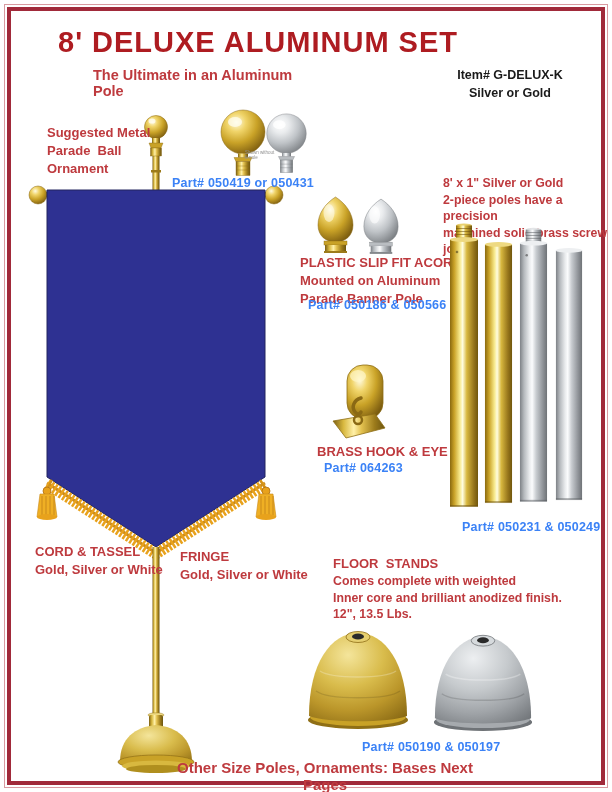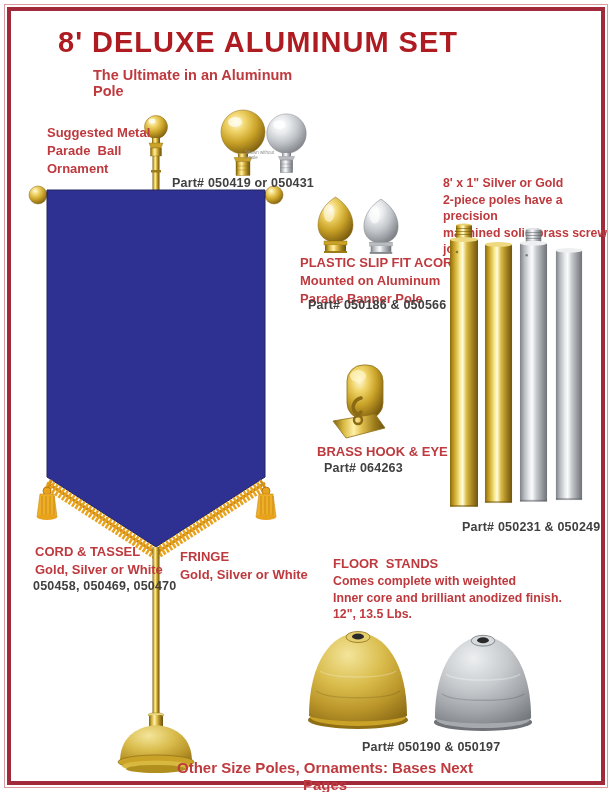--- a/index.html
+++ b/index.html
@@ -17,21 +17,21 @@
   .subtitle {
     left:93px; top:67px; width:200px; text-align:left;
     font-size:14.5px; font-weight:600; color:#BE3A3E;
   }
   .item-block {
     left:450px; top:66px; width:120px; text-align:center;
     font-size:12.5px; color:#1a1a1a; line-height:1.45; font-weight:600;
   }
   .red-label { color:#BE3A3E; font-size:13px; font-weight:600; line-height:1.4; white-space:pre-wrap; }
   .red-small { color:#BE3A3E; font-size:12.3px; font-weight:600; line-height:1.35; white-space:pre-wrap; }
-  .part { color:#404040; font-size:12.5px; font-weight:600; letter-spacing:.2px; white-space:pre-wrap; }
+  .part { color:#3b82f6; font-size:12.5px; font-weight:600; letter-spacing:.2px; white-space:pre-wrap; }
   .tiny-note { color:#8f8f8f; font-size:4.5px; line-height:1.2; white-space:pre-wrap; width:30px; }
   .footer {
     left:155px; top:759px; width:340px; text-align:center;
     font-size:15px; font-weight:600; color:#BE3A3E;
   }
 </style>
 </head>
 <body>
 
 <div class="page">
@@ -91,20 +91,24 @@
           <stop offset="1" stop-color="#73777B"></stop>
       </radialGradient>
     </defs>
   </svg>
 
   <div class="abs frame-outer"></div>
   <div class="abs frame-inner"></div>
 
   <div class="abs title">8' DELUXE ALUMINUM SET</div>
   <div class="abs subtitle">The Ultimate in an Aluminum Pole</div>
+  <div class="abs item-block">
+    <div>Item#  G-DELUX-K</div>
+    <div>Silver or Gold</div>
+  </div>
 
   <svg class="abs" style="left:25px; top:110px;" width="270" height="668" viewBox="0 0 270 668">
 
     <rect x="6" y="82" width="250" height="5" fill="url(#rG)"></rect>
     <rect x="8" y="80" width="8" height="9" fill="url(#rG)"></rect>
     <rect x="246" y="80" width="8" height="9" fill="url(#rG)"></rect>
     <circle cx="13" cy="85" r="9" fill="url(#bG)" stroke="#8A6914" stroke-width="0.5"></circle>
     <circle cx="249" cy="85" r="9" fill="url(#bG)" stroke="#8A6914" stroke-width="0.5"></circle>
 
     <rect x="127.5" y="40" width="7" height="45" fill="url(#rG)"></rect>
@@ -239,21 +243,20 @@
     <path d="M3,57 L45,50 L55,64 L16,74 Z" fill="url(#rG)" stroke="#8F6F16" stroke-width="0.8" stroke-linejoin="round"></path>
     <path d="M31,34 C24,36 21,43 25,48 C27,50.5 30,50.5 31,48" fill="none" stroke="#8A6914" stroke-width="3.5" stroke-linecap="round"></path>
     <circle cx="28" cy="56" r="4" fill="none" stroke="#8A6914" stroke-width="2.5"></circle>
   </svg>
 
   <div class="abs red-label" style="left:317px; top:443px;text-align:center;">BRASS HOOK &amp; EYE</div>
   <div class="abs part" style="left:324px; top:461px;">Part# 064263</div>
 
   <div class="abs red-label" style="left:35px; top:543px;">CORD &amp; TASSEL
 Gold, Silver or White</div>
-  <div class="abs part" style="left:33px; top:579px;">050458, 050469, 050470</div>
   <div class="abs red-label" style="left:180px; top:548px;">FRINGE
 Gold, Silver or White</div>
 
   <div class="abs" style="left:333px; top:555px;">
     <div class="red-label">FLOOR  STANDS</div>
     <div class="red-small">Comes complete with weighted
 Inner core and brilliant anodized finish.
 12", 13.5 Lbs.</div>
   </div>
 

